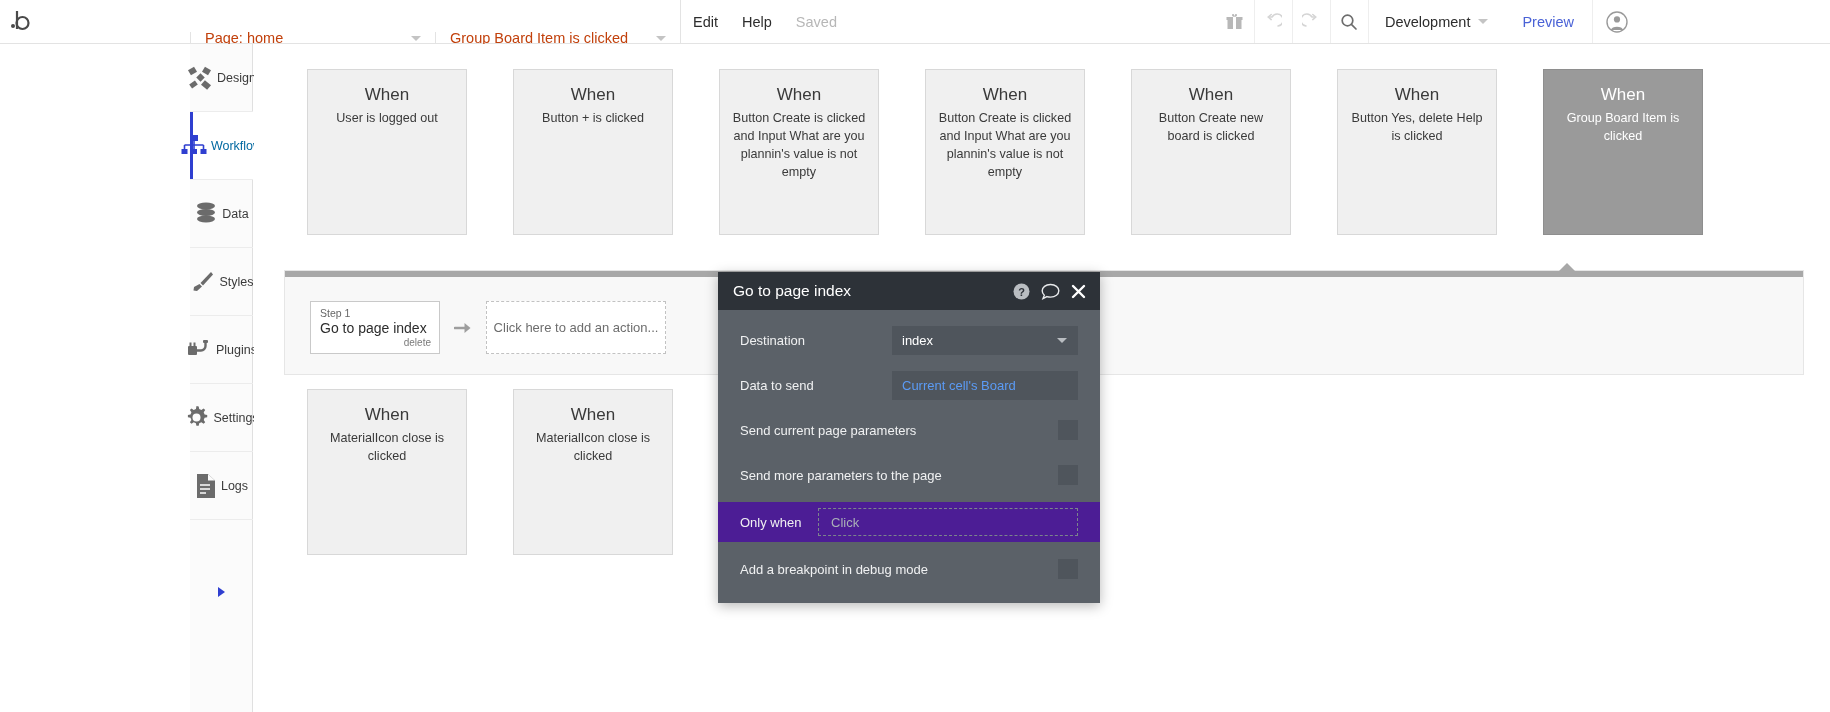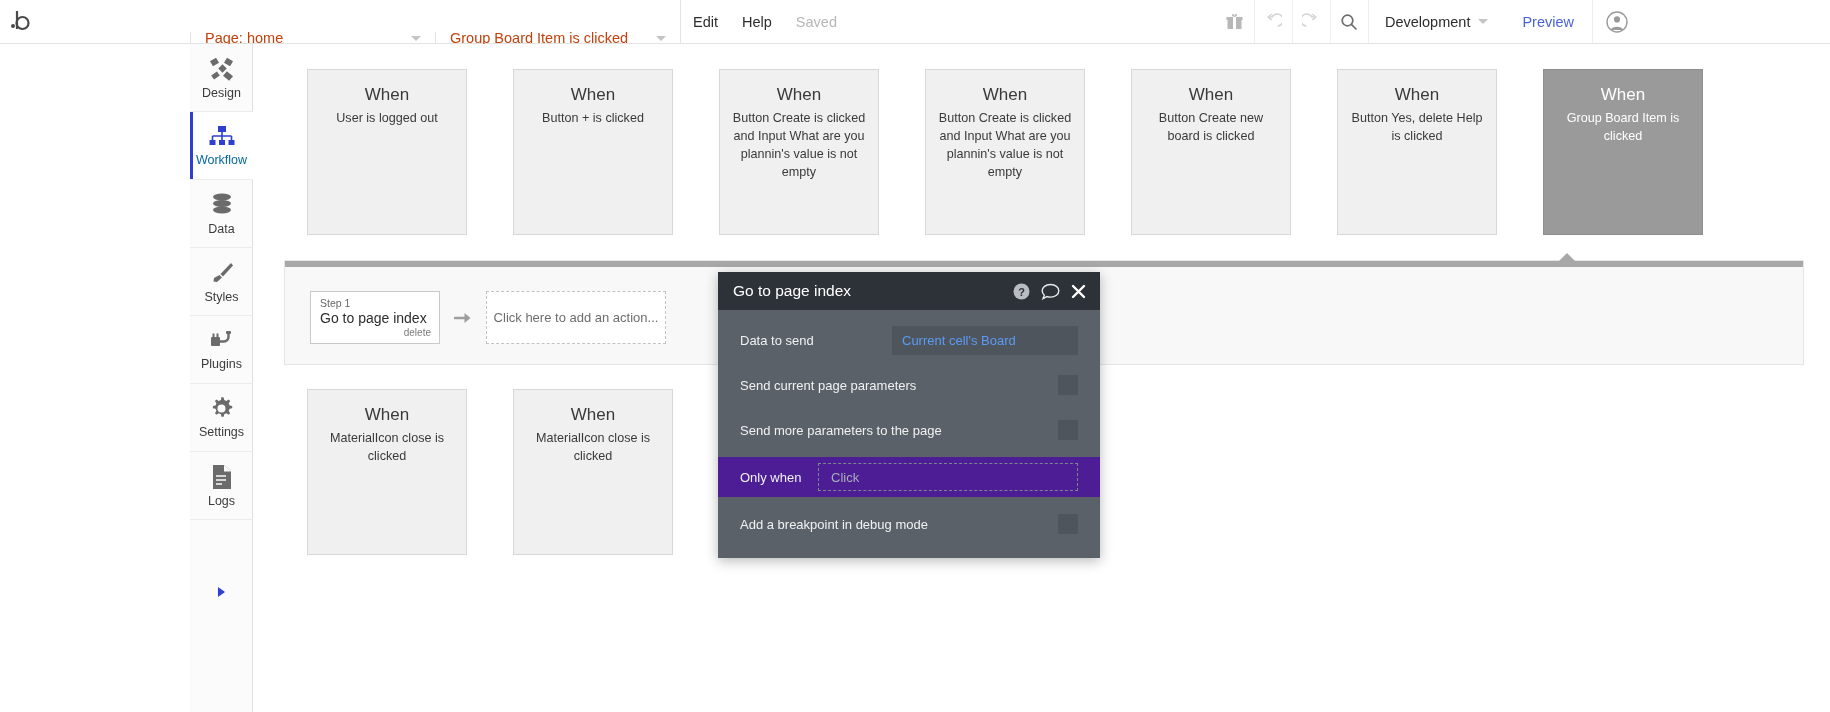--- a/index.html
+++ b/index.html
@@ -73,21 +73,21 @@
   }
 
   
   .rail {
     position: absolute; left: 190px; top: 44px; width: 63px; height: 668px;
     background: #fbfbfb;
     border-right: 1px solid #e0e0e0;
   }
   .rail-item {
     height: 68px; width: 63px;
-    display: flex; flex-direction: column; align-items: center; justify-content: center;
+    display: flex; align-items: center; justify-content: center;
     gap: 4px;
     border-bottom: 1px solid #ececec;
     cursor: pointer;
     position: relative;
   }
   .rail-item .lbl { font-size: 12.5px; color: #3b3b3b; }
   .rail-item.active { background: #ffffff; }
   .rail-item.active .lbl { color: #0369a1; }
   .rail-item.active::before {
     content: ""; position: absolute; left: 0; top: 0; bottom: 0;
@@ -146,21 +146,21 @@
     display: flex; align-items: center; justify-content: center;
     text-align: center;
     font-size: 13px; color: #8f8f8f; line-height: 1.5;
     padding: 0 16px;
     cursor: pointer;
     flex: 0 0 auto;
   }
 
   
   .actionpanel {
-    position: absolute; left: 30px; top: 216px; width: 1520px; height: 105px;
+    position: absolute; left: 30px; top: 226px; width: 1520px; height: 105px;
     background: #f8f8f8;
     border: 1px solid #e6e6e6;
   }
   .actionpanel-bar {
     position: absolute; left: 0; top: 0; width: 100%; height: 6px;
     background: #a8a8a8;
   }
   .panel-pointer {
     position: absolute; left: 1273px; top: -8px;
     width: 0; height: 0;
@@ -505,20 +505,27 @@
       <span>
         <svg width="15" height="15" viewBox="0 0 15 15">
           <path d="M2 2 L13 13 M13 2 L2 13" stroke="#ffffff" stroke-width="2.4" stroke-linecap="round"></path>
         </svg>
       </span>
     </div>
   </div>
 
   <div class="modal-body">
 
+    <div class="mrow">
+      <div class="mlabel">Destination</div>
+      <div class="mfield">
+        <span>index</span>
+        <span class="caret"></span>
+      </div>
+    </div>
 
     <div class="mrow">
       <div class="mlabel">Data to send</div>
       <div class="mfield linkval">Current cell's Board</div>
     </div>
 
     <div class="mrow">
       <div class="mlabel" style="width:auto;flex:1">Send current page parameters</div>
       <div class="mcheck"></div>
     </div>

